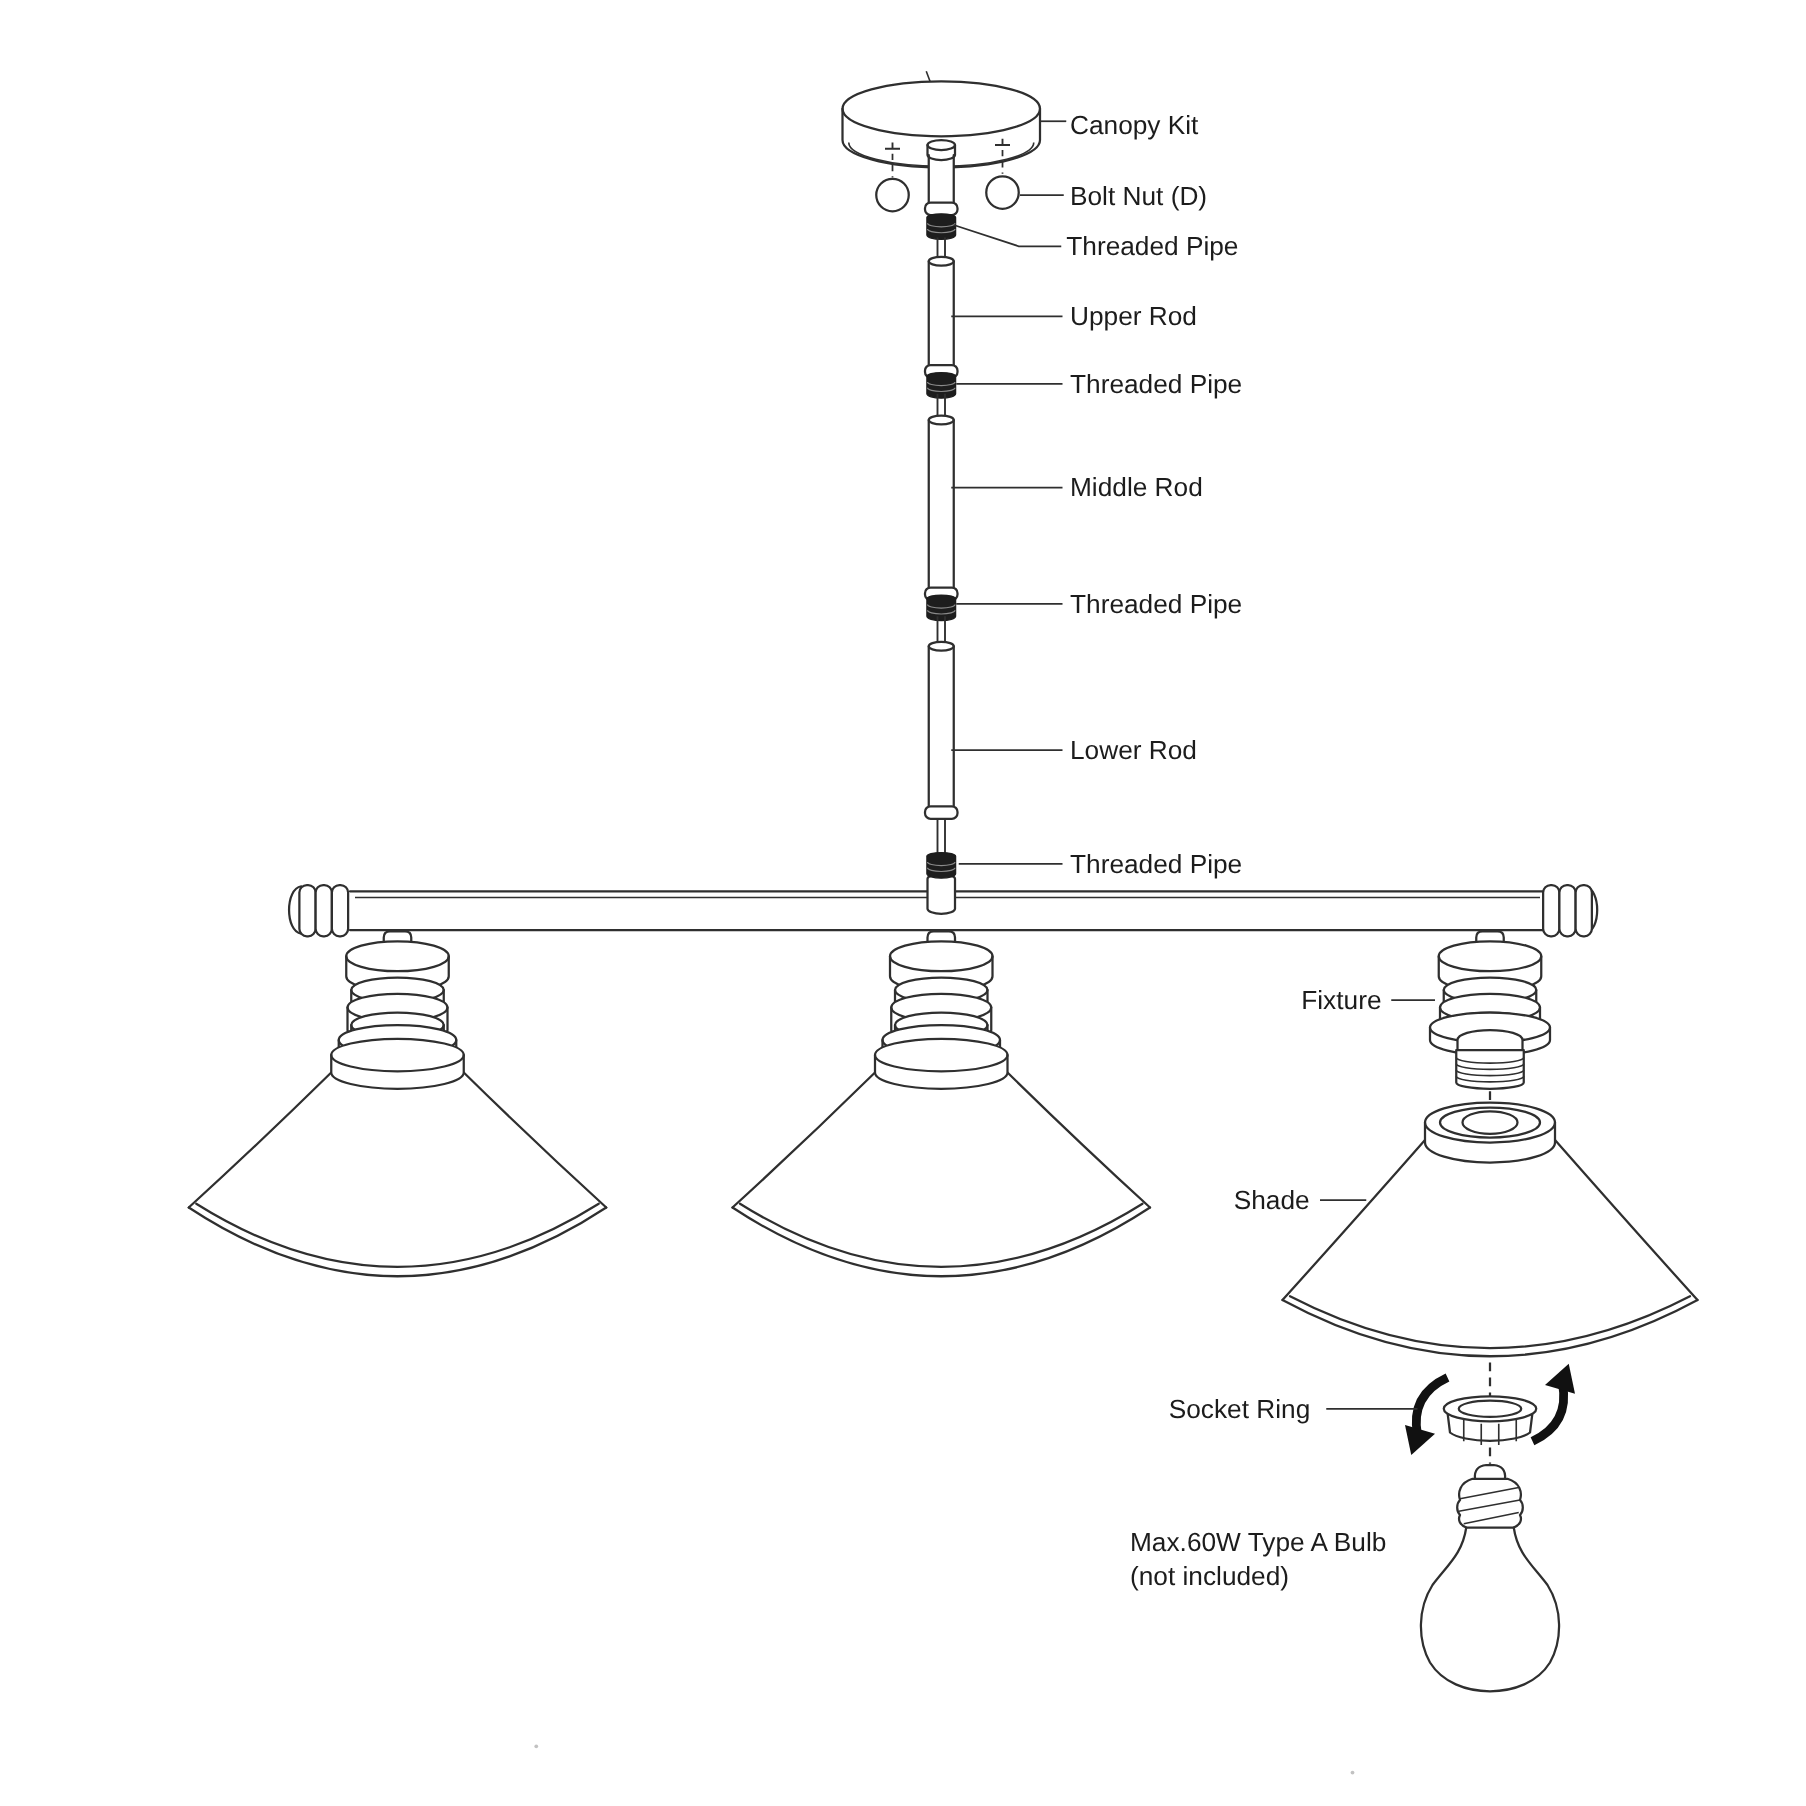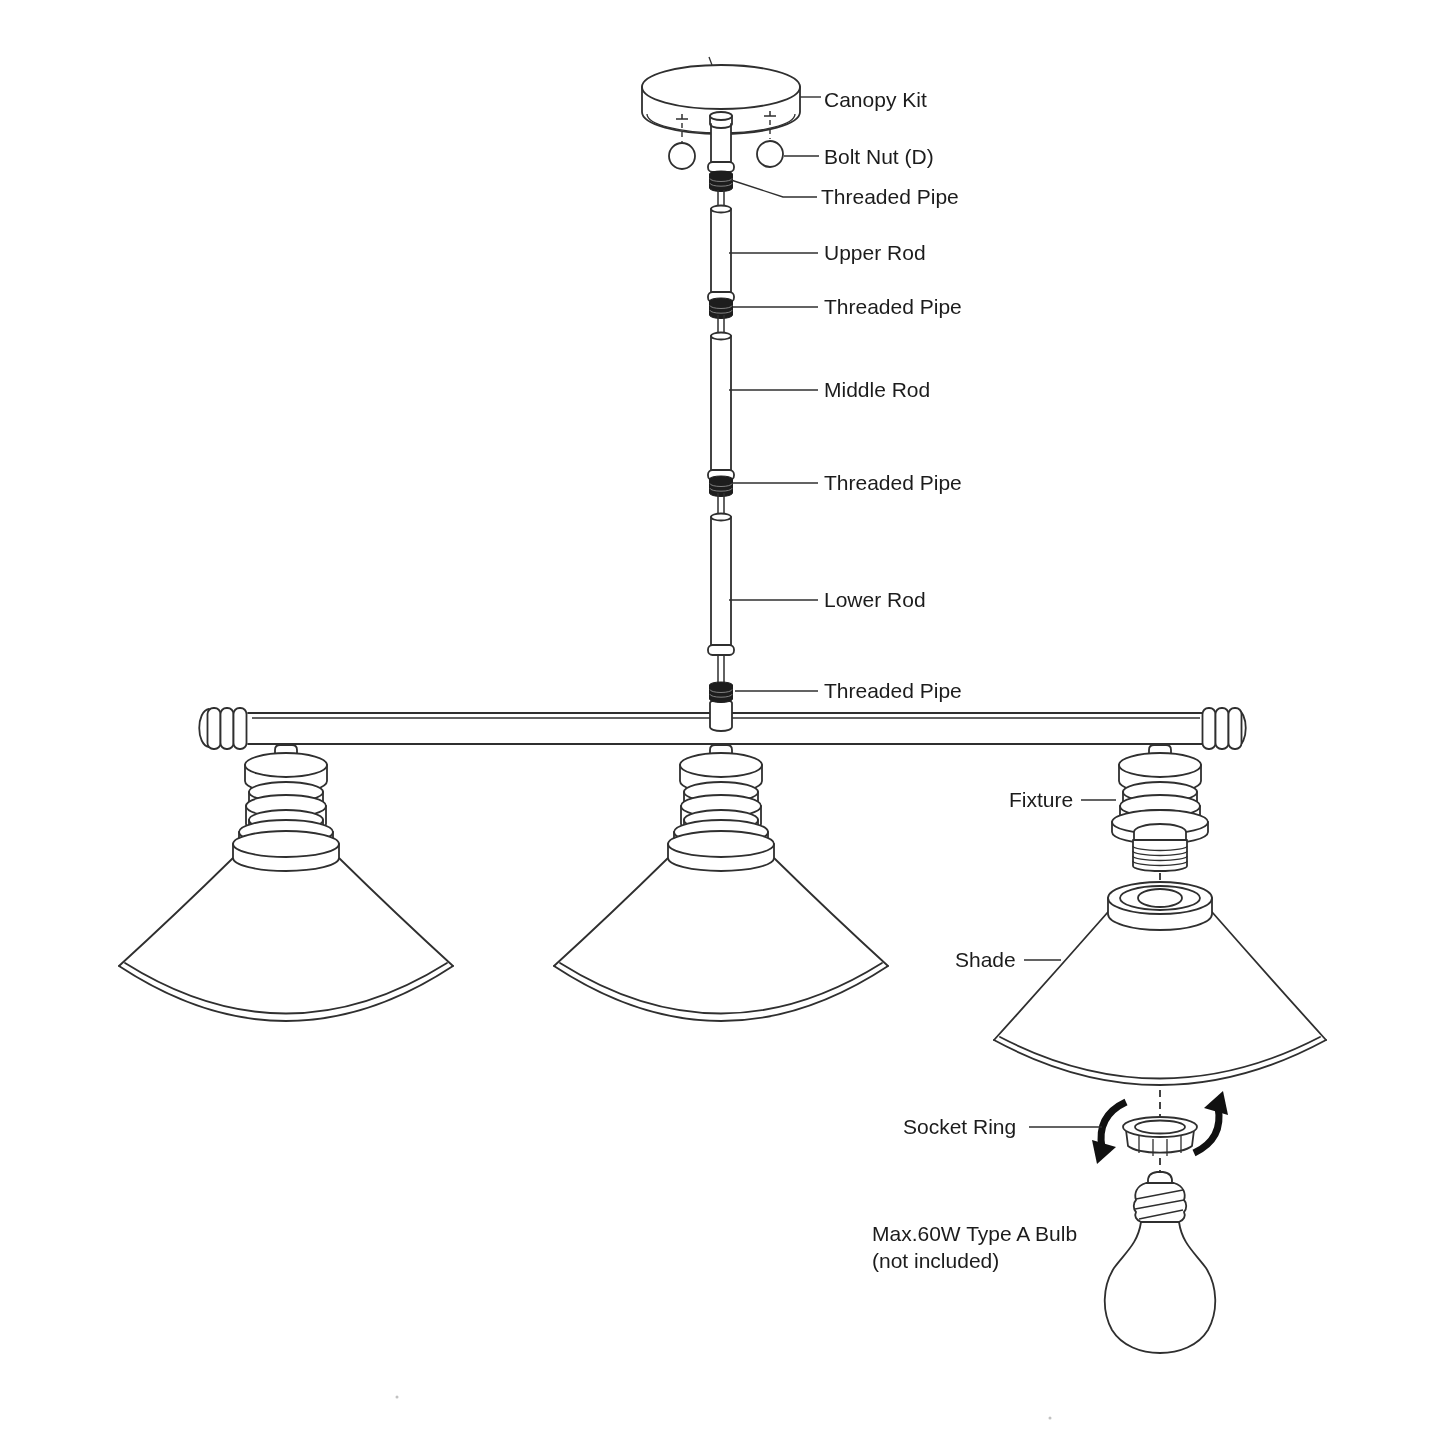--- a/index.html
+++ b/index.html
@@ -6,20 +6,21 @@
     margin: 0;
     padding: 0;
     background: #ffffff;
   }
   .page {
     width: 1320px;
     height: 1445px;
     background: #ffffff;
     position: relative;
     font-family: "Liberation Sans", sans-serif;
+    padding-left: 32px;
   }
   svg { display: block; }
   .outline   { fill: none; stroke: #2f2f2f; stroke-width: 1.8; stroke-linejoin: round; stroke-linecap: round; }
   .outlineW  { fill: #ffffff; stroke: #2f2f2f; stroke-width: 1.8; stroke-linejoin: round; }
   .thin      { fill: none; stroke: #2f2f2f; stroke-width: 1.3; }
   .wire      { fill: none; stroke: #2f2f2f; stroke-width: 1.5; }
   .leader    { fill: none; stroke: #2f2f2f; stroke-width: 1.4; }
   .dashed    { fill: none; stroke: #2f2f2f; stroke-width: 1.8; stroke-dasharray: 7 5; }
   .dashedThin{ fill: none; stroke: #2f2f2f; stroke-width: 1.4; stroke-dasharray: 5 4; }
   .dark      { fill: #1d1d1d; stroke: #1d1d1d; stroke-width: 1; }

